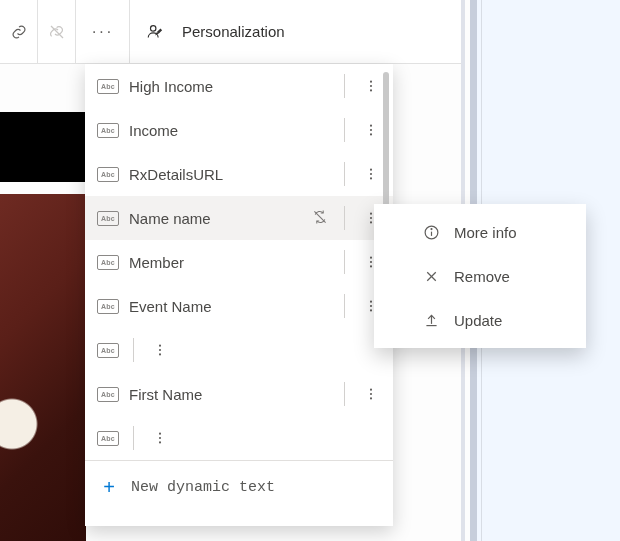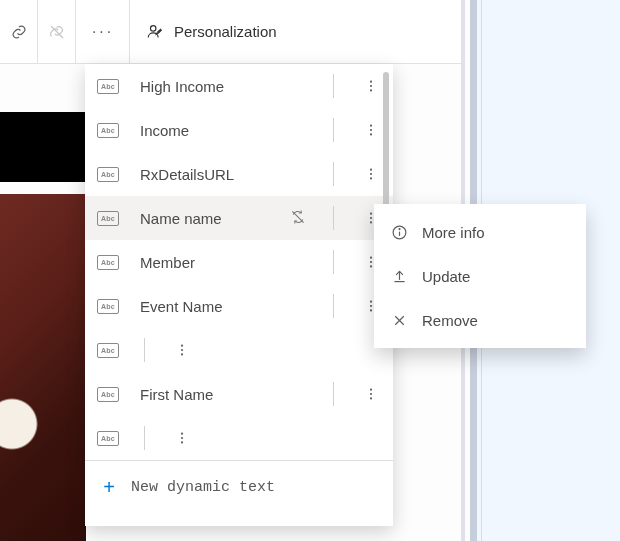--- a/index.html
+++ b/index.html
@@ -33,21 +33,21 @@
     height: 64px;
     display: flex;
     align-items: center;
     justify-content: center;
     border-right: 1px solid #e1e1e1;
   }
   .tb-cell.link { width: 38px; color:#605e5c; }
   .tb-cell.link.disabled { color:#c8c6c4; }
   .tb-cell.more { width: 54px; color:#605e5c; font-size:16px; letter-spacing:2px; }
   .tb-personalize {
-    display:flex; align-items:center; gap:10px; padding:0 16px; color:#323130;
+    display:flex; align-items:center; gap:18px; padding:0 16px; color:#323130;
   }
   .tb-personalize .lbl { font-size:15px; }
 
   
   .bg-area {
     position:absolute;
     left:0; top:64px;
     width:461px; height:477px;
     overflow:hidden;
   }
@@ -87,21 +87,21 @@
   }
   .panel-scroll-track {
     position:absolute; right:4px; top:8px; width:6px; height:200px;
     background:#c8c8c8; border-radius:3px;
   }
 
   .row {
     display:flex; align-items:center;
     height:44px;
     padding:0 10px 0 12px;
-    gap:21px;
+    gap:10px;
     position:relative;
   }
   .row.hover { background:#f3f2f1; }
   .abc-badge {
     width:22px; height:15px; border:1px solid #8a8886; border-radius:2px;
     display:flex; align-items:center; justify-content:center;
     font-size:7px; font-weight:600; color:#8a8886; letter-spacing:0.3px;
     flex-shrink:0;
   }
   .row-label { flex:1; color:#4b4a48; font-size:15px; }
@@ -128,21 +128,21 @@
     position:absolute;
     left:374px; top:204px;
     width:212px;
     background:#fff;
     box-shadow: 0 8px 20px rgba(0,0,0,0.2);
     padding:6px 0;
   }
   .menu-item {
     display:flex; align-items:center; gap:14px;
     height:44px; padding:0 16px;
-    color:#4b4a48; font-size:15px; cursor:pointer;
+    color:#4b4a48; font-size:15px; cursor:pointer;margin-left:32px;
   }
   .menu-icon { width:18px; height:18px; color:#605e5c; flex-shrink:0; display:flex; align-items:center; justify-content:center;}
   svg { display:block; }
 </style>
 </head>
 <body>
 
 <div class="toolbar">
   <div class="tb-cell link" title="Link">
     <svg width="16" height="16" viewBox="0 0 16 16" fill="none" stroke="currentColor" stroke-width="1.2">
@@ -314,29 +314,29 @@
           <circle cx="10" cy="10" r="7.5"></circle>
           <line x1="10" y1="9" x2="10" y2="14"></line>
           <circle cx="10" cy="6" r="0.6" fill="currentColor"></circle>
         </svg>
       </span>
       <span>More info</span>
     </div>
     <div class="menu-item">
       <span class="menu-icon">
         <svg viewBox="0 0 20 20" width="17" height="17" fill="none" stroke="currentColor" stroke-width="1.4">
+          <line x1="5" y1="5" x2="15" y2="15"></line>
+          <line x1="15" y1="5" x2="5" y2="15"></line>
+        </svg>
+      </span>
+      <span>Remove</span>
+    </div>
+    <div class="menu-item">
+      <span class="menu-icon">
+        <svg viewBox="0 0 20 20" width="17" height="17" fill="none" stroke="currentColor" stroke-width="1.4">
           <line x1="10" y1="14" x2="10" y2="4"></line>
           <polyline points="6 8 10 4 14 8"></polyline>
           <line x1="4" y1="16" x2="16" y2="16"></line>
         </svg>
       </span>
       <span>Update</span>
     </div>
-    <div class="menu-item">
-      <span class="menu-icon">
-        <svg viewBox="0 0 20 20" width="17" height="17" fill="none" stroke="currentColor" stroke-width="1.4">
-          <line x1="5" y1="5" x2="15" y2="15"></line>
-          <line x1="15" y1="5" x2="5" y2="15"></line>
-        </svg>
-      </span>
-      <span>Remove</span>
-    </div>
   </div>
 
 </body></html>

